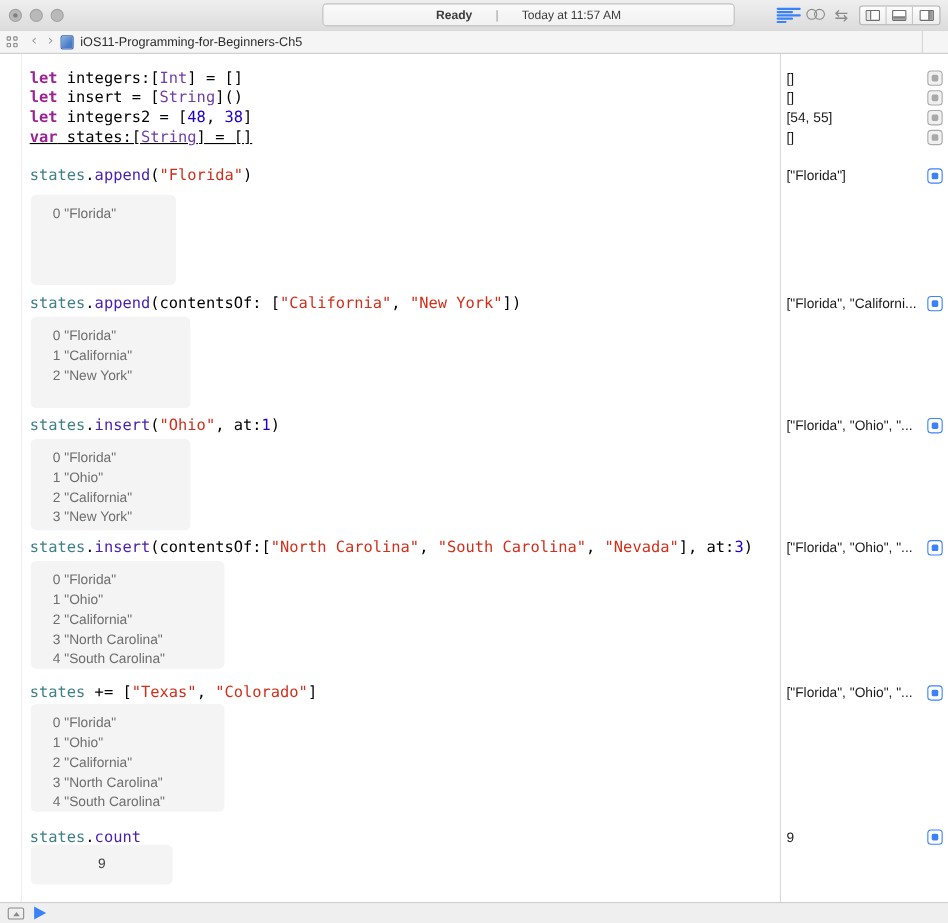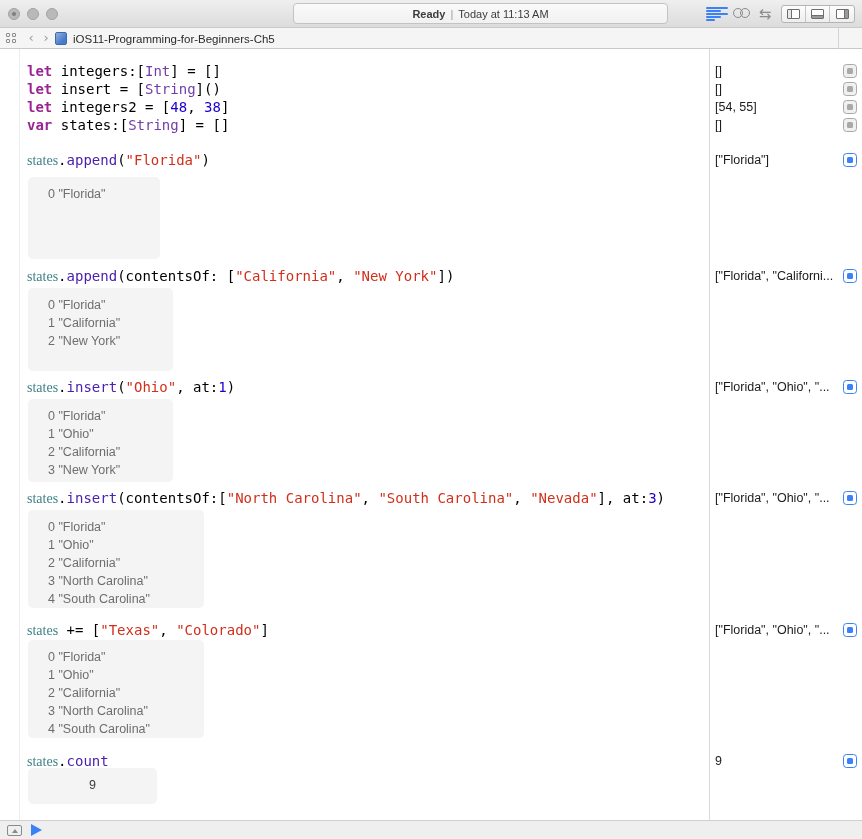--- a/index.html
+++ b/index.html
@@ -8,21 +8,21 @@
   .window { position:relative; width:862px; height:839px; background:#fff; }
 
   
   .toolbar { position:absolute; left:0; top:0; width:862px; height:28px;
     background:linear-gradient(#efefef,#dcdcdc); border-bottom:1px solid #c9c9c9; }
   .traffic { position:absolute; top:8px; width:12px; height:12px; border-radius:50%;
     background:#b9b9b9; border:1px solid #a3a3a3; }
   .traffic .dot { position:absolute; left:3px; top:3px; width:4px; height:4px; border-radius:50%; background:#7e7e7e; }
   .activity { position:absolute; left:293px; top:3px; width:375px; height:21px;
     background:linear-gradient(#fafafa,#f1f1f1); border:1px solid #c3c3c3; border-radius:4px;
-    display:flex; align-items:center; justify-content:center; font-size:11px; color:#3c3c3c; }
+    display:flex; align-items:center; justify-content:center; font-size:11px; color:#3c3c3c;gap:16px; }
   .activity b { font-weight:bold; }
   .activity .sep { color:#9a9a9a; margin:0 5px; }
 
   .ed-lines { position:absolute; left:706px; top:7px; width:22px; height:14px; }
   .ed-lines span { position:absolute; left:0; height:2px; border-radius:1px; background:var(--accent); }
   .ed-circles { position:absolute; left:733px; top:8px; width:20px; height:12px; }
   .ed-circles i { position:absolute; top:0; width:10px; height:10px; border:1.5px solid #8b8b8b; border-radius:50%; background:transparent; }
   .ed-arrows { position:absolute; left:755px; top:4px; width:20px; height:20px; color:#8b8b8b; font-size:15px; line-height:20px; text-align:center; font-family:"DejaVu Sans", sans-serif; }
   .panel-group { position:absolute; left:781px; top:5px; height:18px; display:flex;
     border:1px solid #b5b5b5; border-radius:3px; background:linear-gradient(#fdfdfd,#eee); overflow:hidden; }
@@ -49,21 +49,21 @@
   .content { position:absolute; left:0; top:49px; width:862px; height:771px; background:#fff; }
   .gutter-line { position:absolute; left:19px; top:0; width:1px; height:771px; background:#ededed; }
   .side-divider { position:absolute; left:709px; top:0; width:1px; height:771px; background:#d9d9d9; }
 
   .code-line { position:absolute; left:27px; height:18px; line-height:18px; white-space:pre;
     font-family:"DejaVu Sans Mono","Liberation Mono",monospace; font-size:14px; color:#000;text-align:right; }
   .tk-kw { color:var(--kw); font-weight:bold; }
   .tk-ty { color:var(--ty); }
   .tk-nu { color:var(--nu); }
   .tk-st { color:var(--st); }
-  .tk-vr { color:var(--vr);font-family:Liberation Serif, serif; }
+  .tk-vr { color:var(--vr); }
   .tk-me { color:var(--me); }
   .tk-pl { color:#000; }
 
   .result-box { position:absolute; background:#f4f4f4; border-radius:5px; padding:8px 0 0 20px; overflow:hidden; }
   .result-box.center { padding-left:0; text-align:center; }
   .box-row { height:18px; line-height:18px; font-size:12.5px; color:#6e6e6e; white-space:pre; }
   .result-box.center .box-row { color:#3c3c3c; }
 
   .results-sidebar { position:absolute; left:709px; top:0; width:153px; height:771px; }
   .sidebar-row { position:absolute; left:6px; right:5px; height:18px; line-height:18px; }
@@ -91,21 +91,21 @@
   <div class="toolbar">
     <div class="traffic" style="left:8px">
         <span class="dot"></span>
       </div>
     <div class="traffic" style="left:27px"></div>
     <div class="traffic" style="left:46px"></div>
 
     <div class="activity">
       <b>Ready</b>
       <span class="sep">|</span>
-      <span>Today at 11:13 AM</span>
+      <span>Today at 11:57 AM</span>
     </div>
 
     <div class="ed-lines">
       <span style="top:0;width:22px"></span>
       <span style="top:3px;width:15px"></span>
       <span style="top:6px;width:22px"></span>
       <span style="top:9px;width:15px"></span>
       <span style="top:12px;width:9px"></span>
     </div>
     <div class="ed-circles">
@@ -146,21 +146,21 @@
     <div class="jump-name">iOS11-Programming-for-Beginners-Ch5</div>
   </div>
   <div class="jump-divider"></div>
 
   <div class="content">
     <div class="gutter-line"></div>
     <div style="position:absolute;left:0;top:0;width:709px;height:771px;">
         <div class="code-line" style="top: 13px;"><span class="tk-kw">let</span><span class="tk-pl"> integers:[</span><span class="tk-ty">Int</span><span class="tk-pl">] = []</span></div>
         <div class="code-line" style="top: 31px;"><span class="tk-kw">let</span><span class="tk-pl"> insert = [</span><span class="tk-ty">String</span><span class="tk-pl">]()</span></div>
         <div class="code-line" style="top: 49px;"><span class="tk-kw">let</span><span class="tk-pl"> integers2 = [</span><span class="tk-nu">48</span><span class="tk-pl">, </span><span class="tk-nu">38</span><span class="tk-pl">]</span></div>
-        <div class="code-line" style="top: 67px;"><span class="tk-kw">var</span><span class="tk-pl"> states:[</span><span class="tk-ty">String</span><span class="tk-pl">] = []</span></div>
+        <div class="code-line" style="top: 67px; text-decoration: underline;"><span class="tk-kw">var</span><span class="tk-pl"> states:[</span><span class="tk-ty">String</span><span class="tk-pl">] = []</span></div>
         <div class="code-line" style="top: 102px;"><span class="tk-vr">states</span><span class="tk-pl">.</span><span class="tk-me">append</span><span class="tk-pl">(</span><span class="tk-st">"Florida"</span><span class="tk-pl">)</span></div>
         <div class="code-line" style="top: 218px;"><span class="tk-vr">states</span><span class="tk-pl">.</span><span class="tk-me">append</span><span class="tk-pl">(contentsOf: [</span><span class="tk-st">"California"</span><span class="tk-pl">, </span><span class="tk-st">"New York"</span><span class="tk-pl">])</span></div>
         <div class="code-line" style="top: 329px;"><span class="tk-vr">states</span><span class="tk-pl">.</span><span class="tk-me">insert</span><span class="tk-pl">(</span><span class="tk-st">"Ohio"</span><span class="tk-pl">, at:</span><span class="tk-nu">1</span><span class="tk-pl">)</span></div>
         <div class="code-line" style="top: 440px;"><span class="tk-vr">states</span><span class="tk-pl">.</span><span class="tk-me">insert</span><span class="tk-pl">(contentsOf:[</span><span class="tk-st">"North Carolina"</span><span class="tk-pl">, </span><span class="tk-st">"South Carolina"</span><span class="tk-pl">, </span><span class="tk-st">"Nevada"</span><span class="tk-pl">], at:</span><span class="tk-nu">3</span><span class="tk-pl">)</span></div>
         <div class="code-line" style="top: 572px;"><span class="tk-vr">states</span><span class="tk-pl"> += [</span><span class="tk-st">"Texas"</span><span class="tk-pl">, </span><span class="tk-st">"Colorado"</span><span class="tk-pl">]</span></div>
         <div class="code-line" style="top: 703px;"><span class="tk-vr">states</span><span class="tk-pl">.</span><span class="tk-me">count</span></div>
         <div class="result-box" style="top: 128px; left: 28px; width: 132px; height: 82px;">
           <div class="box-row">0 "Florida"</div>
         </div>
         <div class="result-box" style="top: 239px; left: 28px; width: 145px; height: 83px;">

